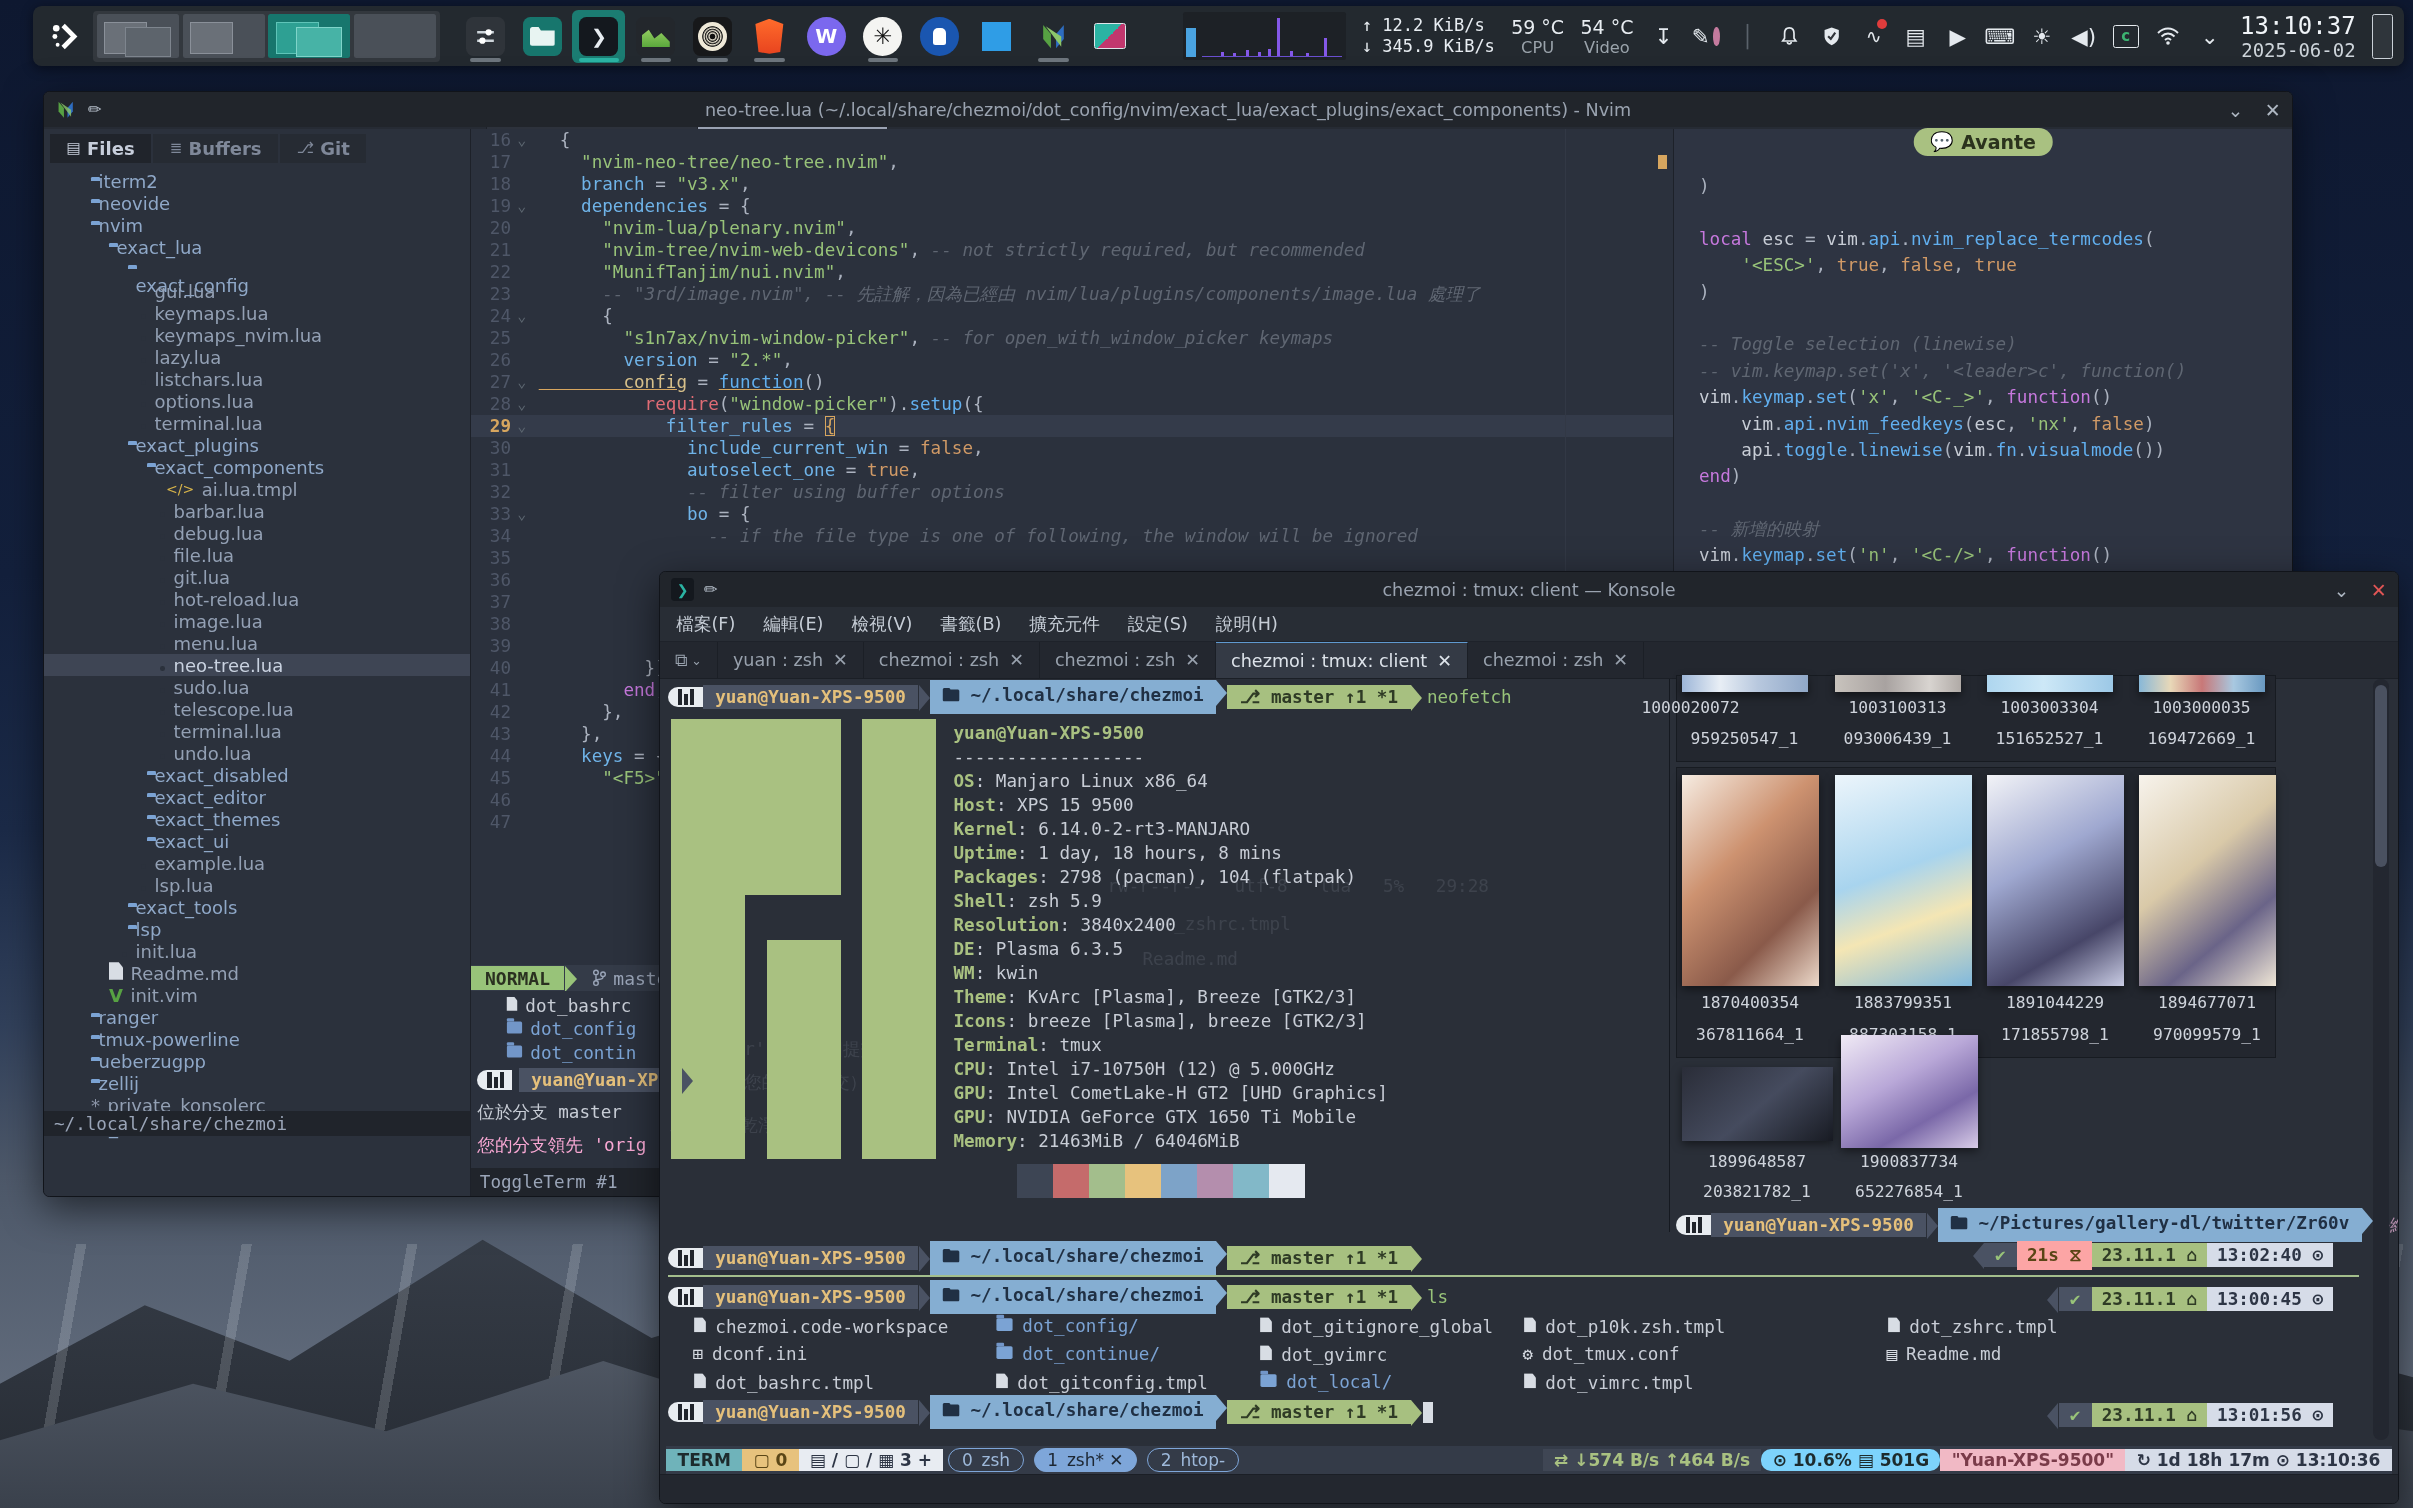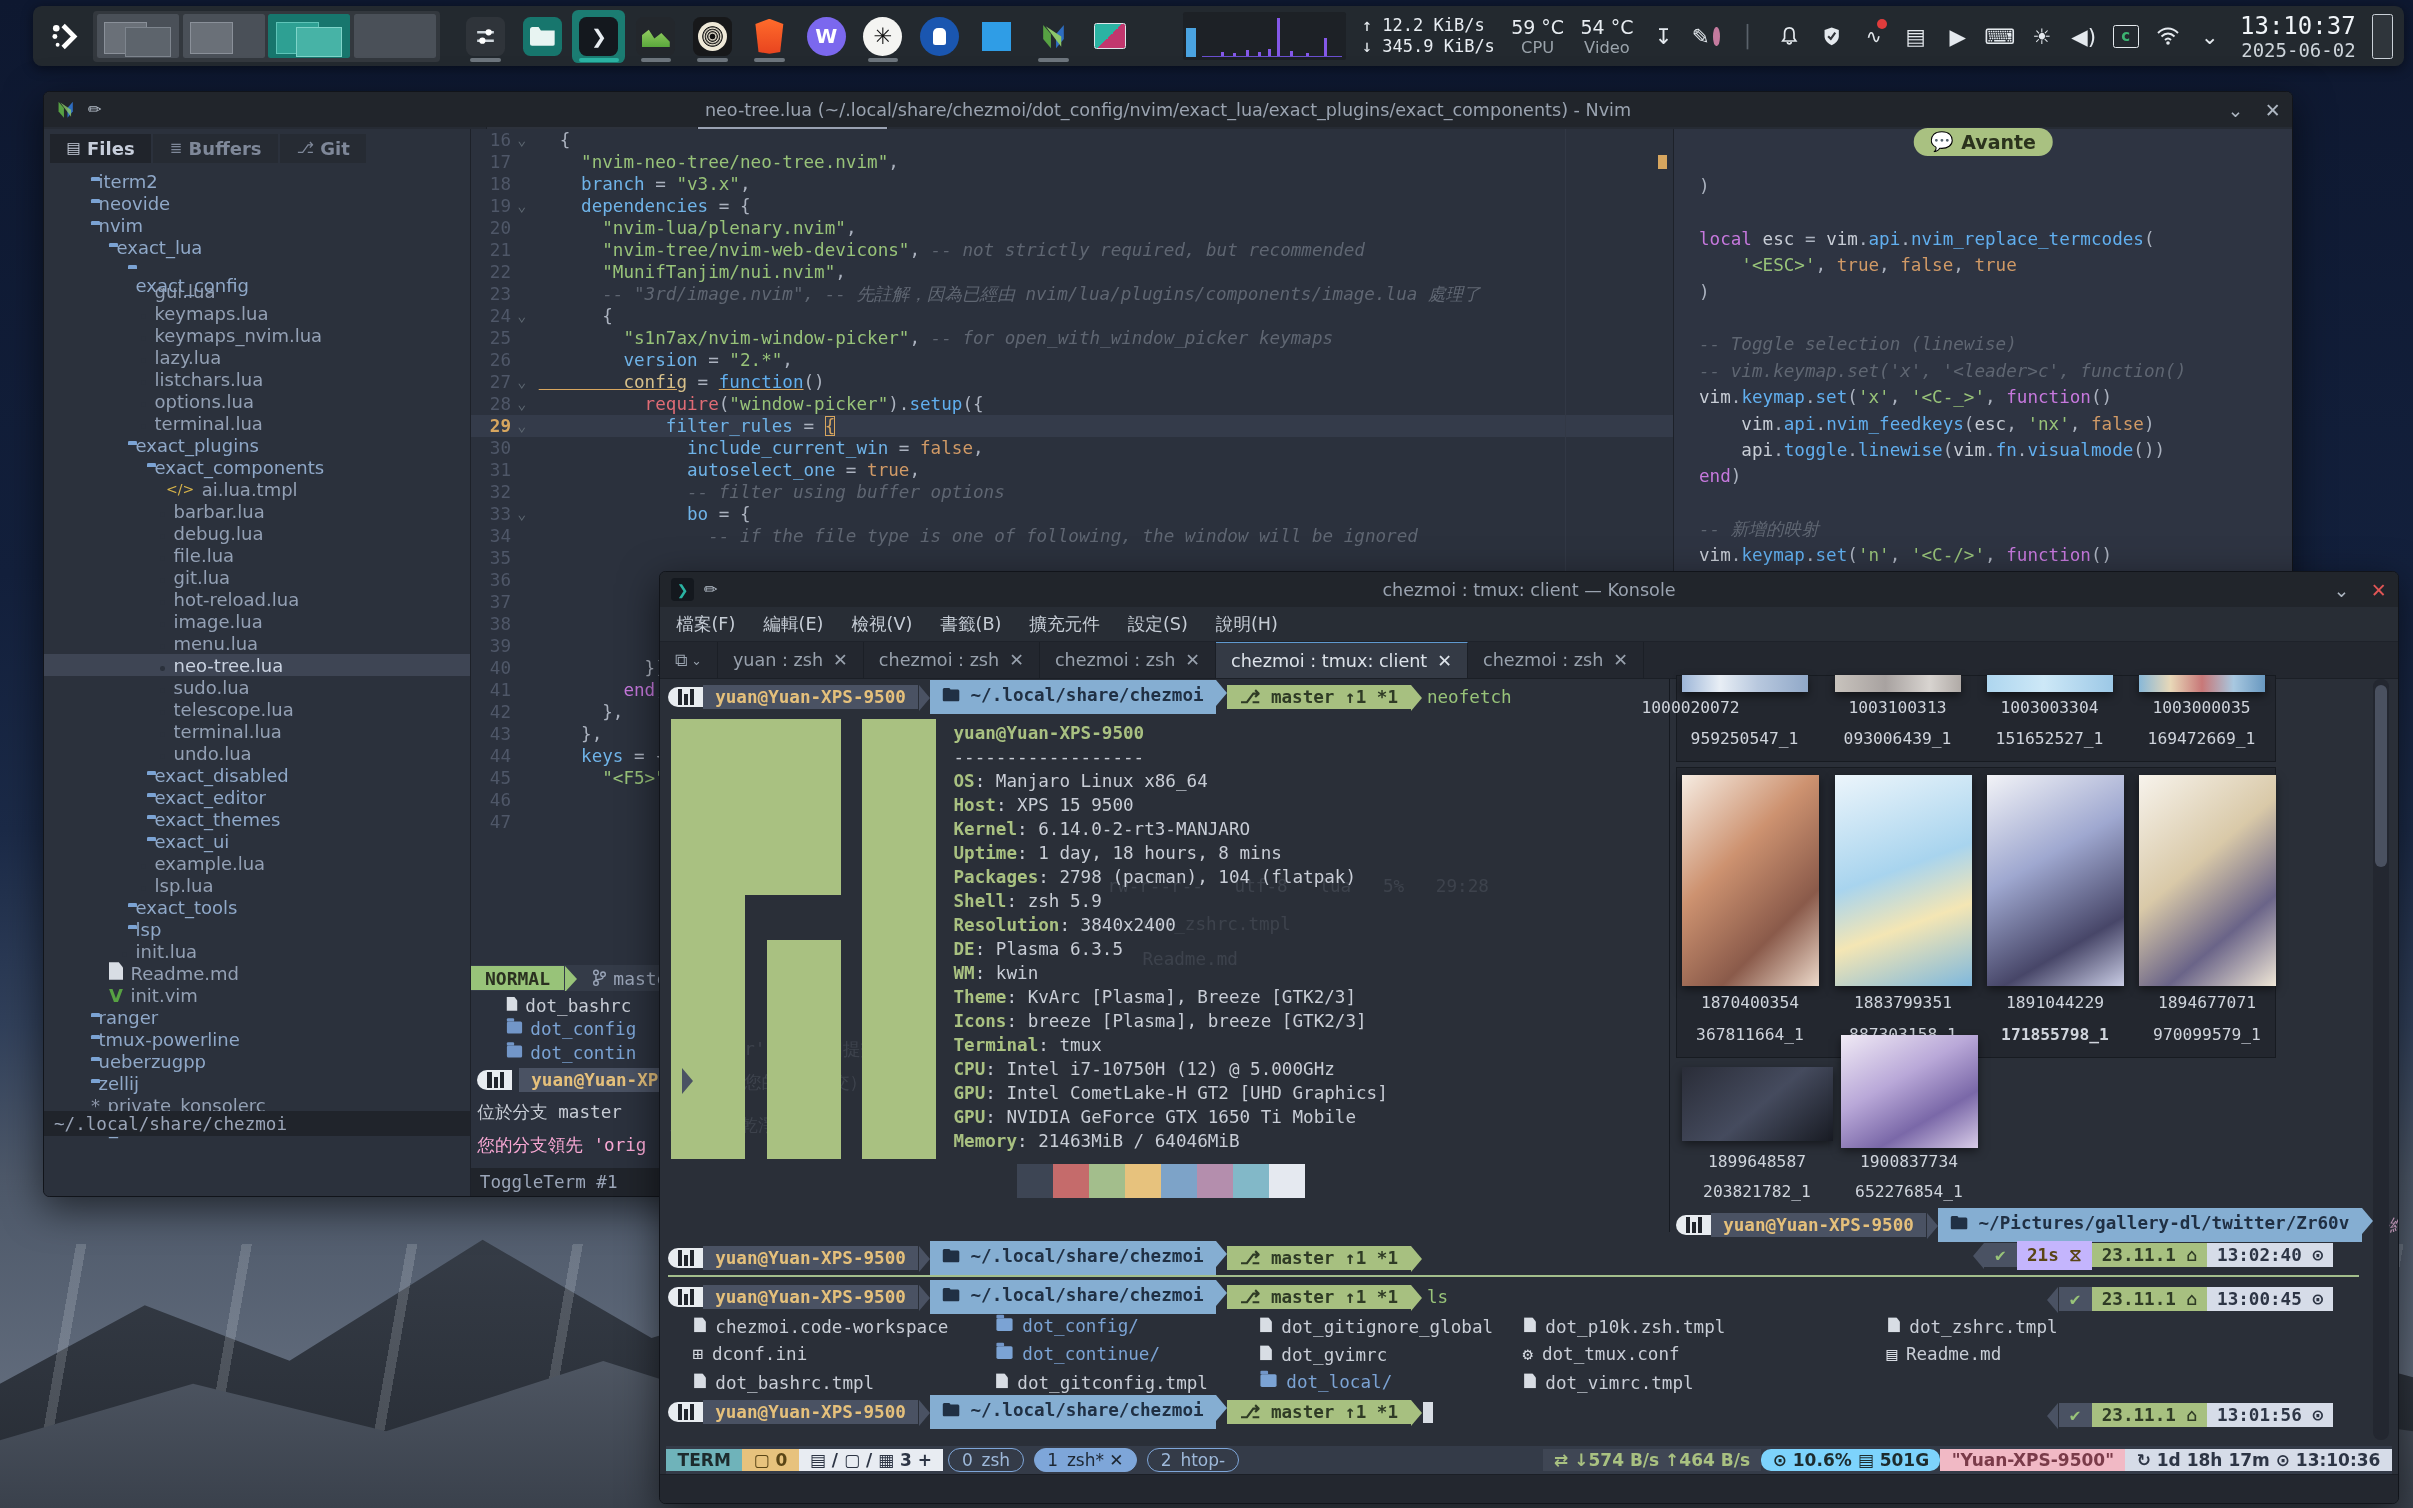--- a/index.html
+++ b/index.html
@@ -734,21 +734,21 @@
       <div class="gal-label" style="left: 1471px; top: 50px; width: 126px;">169472669_1</div>
       <div class="gal-panel" style="left: 1008px; top: 88px; width: 598px; height: 289px;"></div>
       <div class="thumb tone-warm" style="left: 1014px; top: 96px; width: 137px; height: 211px;"></div>
       <div class="gal-label" style="left: 1014px; top: 314px; width: 137px;">1870400354</div>
       <div class="gal-label" style="left: 1014px; top: 346px; width: 137px;">367811664_1</div>
       <div class="thumb tone-sky" style="left: 1167px; top: 96px; width: 137px; height: 211px;"></div>
       <div class="gal-label" style="left: 1167px; top: 314px; width: 137px;">1883799351</div>
       <div class="gal-label" style="left: 1167px; top: 346px; width: 137px;">887303158_1</div>
       <div class="thumb tone-indigo" style="left: 1319px; top: 96px; width: 137px; height: 211px;"></div>
       <div class="gal-label" style="left: 1319px; top: 314px; width: 137px;">1891044229</div>
-      <div class="gal-label" style="left: 1319px; top: 346px; width: 137px; font-weight: bold;">171855798_1</div>
+      <div class="gal-label" style="left: 1319px; top: 346px; width: 137px;">171855798_1</div>
       <div class="thumb tone-cream" style="left: 1471px; top: 96px; width: 137px; height: 211px;"></div>
       <div class="gal-label" style="left: 1471px; top: 314px; width: 137px;">1894677071</div>
       <div class="gal-label" style="left: 1471px; top: 346px; width: 137px;">970099579_1</div>
       <div class="thumb tone-dark" style="left: 1014px; top: 388px; width: 151px; height: 74px;"></div>
       <div class="gal-label" style="left: 1014px; top: 473px; width: 151px;">1899648587</div>
       <div class="gal-label" style="left: 1014px; top: 503px; width: 151px;">203821782_1</div>
       <div class="thumb tone-violet" style="left: 1173px; top: 356px; width: 137px; height: 113px;"></div>
       <div class="gal-label" style="left: 1173px; top: 473px; width: 137px;">1900837734</div>
       <div class="gal-label" style="left: 1173px; top: 503px; width: 137px;">652276854_1</div>
       <div class="pline abs" style="left: 1008px; top: 533px;">
@@ -758,21 +758,21 @@
             <i style="left:6.3px;top:5px;width:4.4px;height:11.3px;"></i>
             <i style="left:12.6px;top:0;width:3.8px;height:16.3px;"></i>
           </span>
         </span>
         <span class="seg" style="--c: #4a5263; background: rgb(74, 82, 99); color: rgb(229, 192, 123);">yuan@Yuan-XPS-9500</span>
         <span class="seg" style="--c: #85aed2; background: rgb(133, 174, 210); color: rgb(32, 48, 68); margin-left: 11.3px;">🖿 ~/Pictures/gallery-dl/twitter/Zr60v</span>
         <span style="color: rgb(180, 142, 173); margin-left: 17.6px;"> +絢瀬</span>
       </div>
       <div class="pline abs" style="top: 563px; right: 31px;">
         <span class="rseg" style="--c: #4a5263; background: rgb(74, 82, 99); color: rgb(152, 195, 121);">✔</span>
-        <span style="background: #c4b5fd; color: rgb(90, 69, 22); padding: 4px 10px; font-weight: bold;">21s ⧖</span>
+        <span style="background: #fca5a5; color: rgb(90, 69, 22); padding: 4px 10px; font-weight: bold;">21s ⧖</span>
         <span style="background: rgb(167, 192, 128); color: rgb(47, 59, 37); padding: 1.9px 10px; font-weight: bold;">23.11.1 ⌂</span>
         <span style="background: rgb(214, 220, 232); color: rgb(45, 53, 69); padding: 1.9px 10px; font-weight: bold;">13:02:40 ⊙</span>
       </div>
       <div class="pline abs" style="left: 0px; top: 566px;">
         <span class="pill-os">
           <span class="mlogo">
             <i style="left:0;top:0;width:4.4px;height:16.3px;"></i>
             <i style="left:6.3px;top:5px;width:4.4px;height:11.3px;"></i>
             <i style="left:12.6px;top:0;width:3.8px;height:16.3px;"></i>
           </span>

